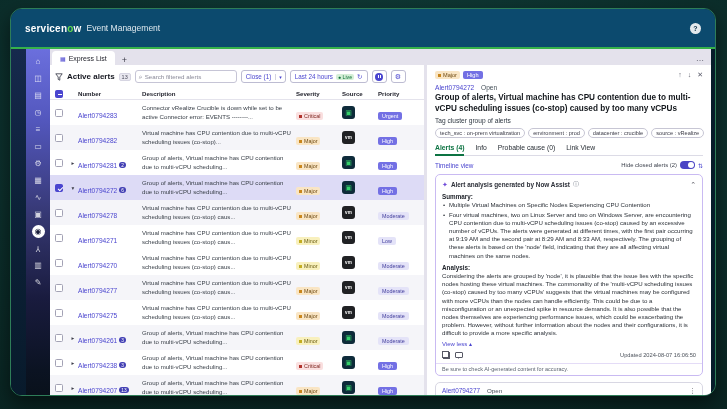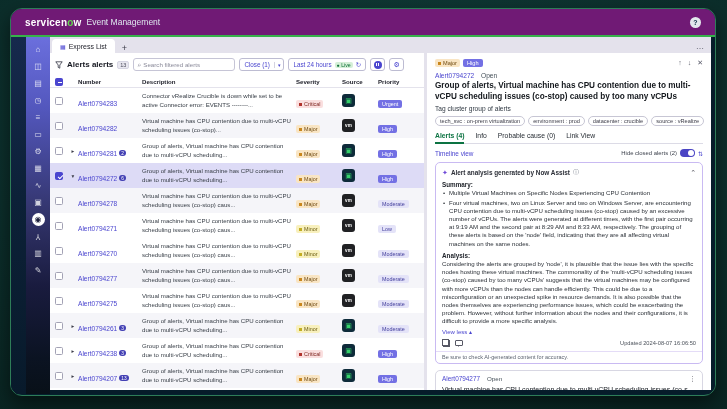--- a/index.html
+++ b/index.html
@@ -7,21 +7,21 @@
     font-family:"Liberation Sans", sans-serif; }
   .stage { position:relative; width:727px; height:409px;
     background:radial-gradient(120% 120% at 50% 30%, #11403c 0%, #0b2b28 55%, #071c1a 100%); }
 
   
   .window { position:absolute; left:10px; top:8px; width:706px; height:388px;
     border:1px solid #2e7d58; border-radius:12px; background:#04202e; overflow:hidden;
     box-shadow:0 8px 20px rgba(0,0,0,.55); }
 
   
-  .hdr { height:26px; background:#701a75; display:flex; align-items:center; padding:0 14px; }
+  .hdr { height:38px; background:#0c4a6e; display:flex; align-items:center; padding:0 14px; }
   .logo { font-size:10px; font-weight:bold; color:#fff; letter-spacing:.2px; }
   .logo .accent { color:#62d84e; }
   .product { margin-left:5px; font-size:8.5px; color:#dfe9ef; }
   .help { margin-left:auto; width:11px; height:11px; border-radius:50%; background:#e3e9ed;
     color:#0b2e45; font-size:7px; font-weight:bold; display:flex; align-items:center; justify-content:center; }
   .greenline { height:2px; background:#36b24a; }
 
   
   .bodyrow { display:flex; height:calc(100% - 29px); background:#061c2a; }
   .gutter { width:15px; background:linear-gradient(180deg,#16294d 0%,#0c2138 45%,#081a2b 100%); }
@@ -220,21 +220,21 @@
           <span class="ovfl">⋯</span>
         </div>
 
         <div class="content">
 
           <div class="listpanel">
             <div class="toolbar">
               <svg class="funnel" viewBox="0 0 10 10">
                   <path d="M1 1h8L6 5v4L4 8V5L1 1z" fill="none" stroke="#2f3140" stroke-width="1"></path>
                 </svg>
-              <span class="lp-title">Alerts alerts</span>
+              <span class="lp-title">Active alerts</span>
               <span class="lp-count">13</span>
               <span class="search">
                 <span class="mag">⌕</span>
                 <input placeholder="Search filtered alerts" style="">
               </span>
               <span class="btn">
                 <span class="seg">Close (1)</span>
                 <span class="caret">▾</span>
               </span>
               <span class="btn">

